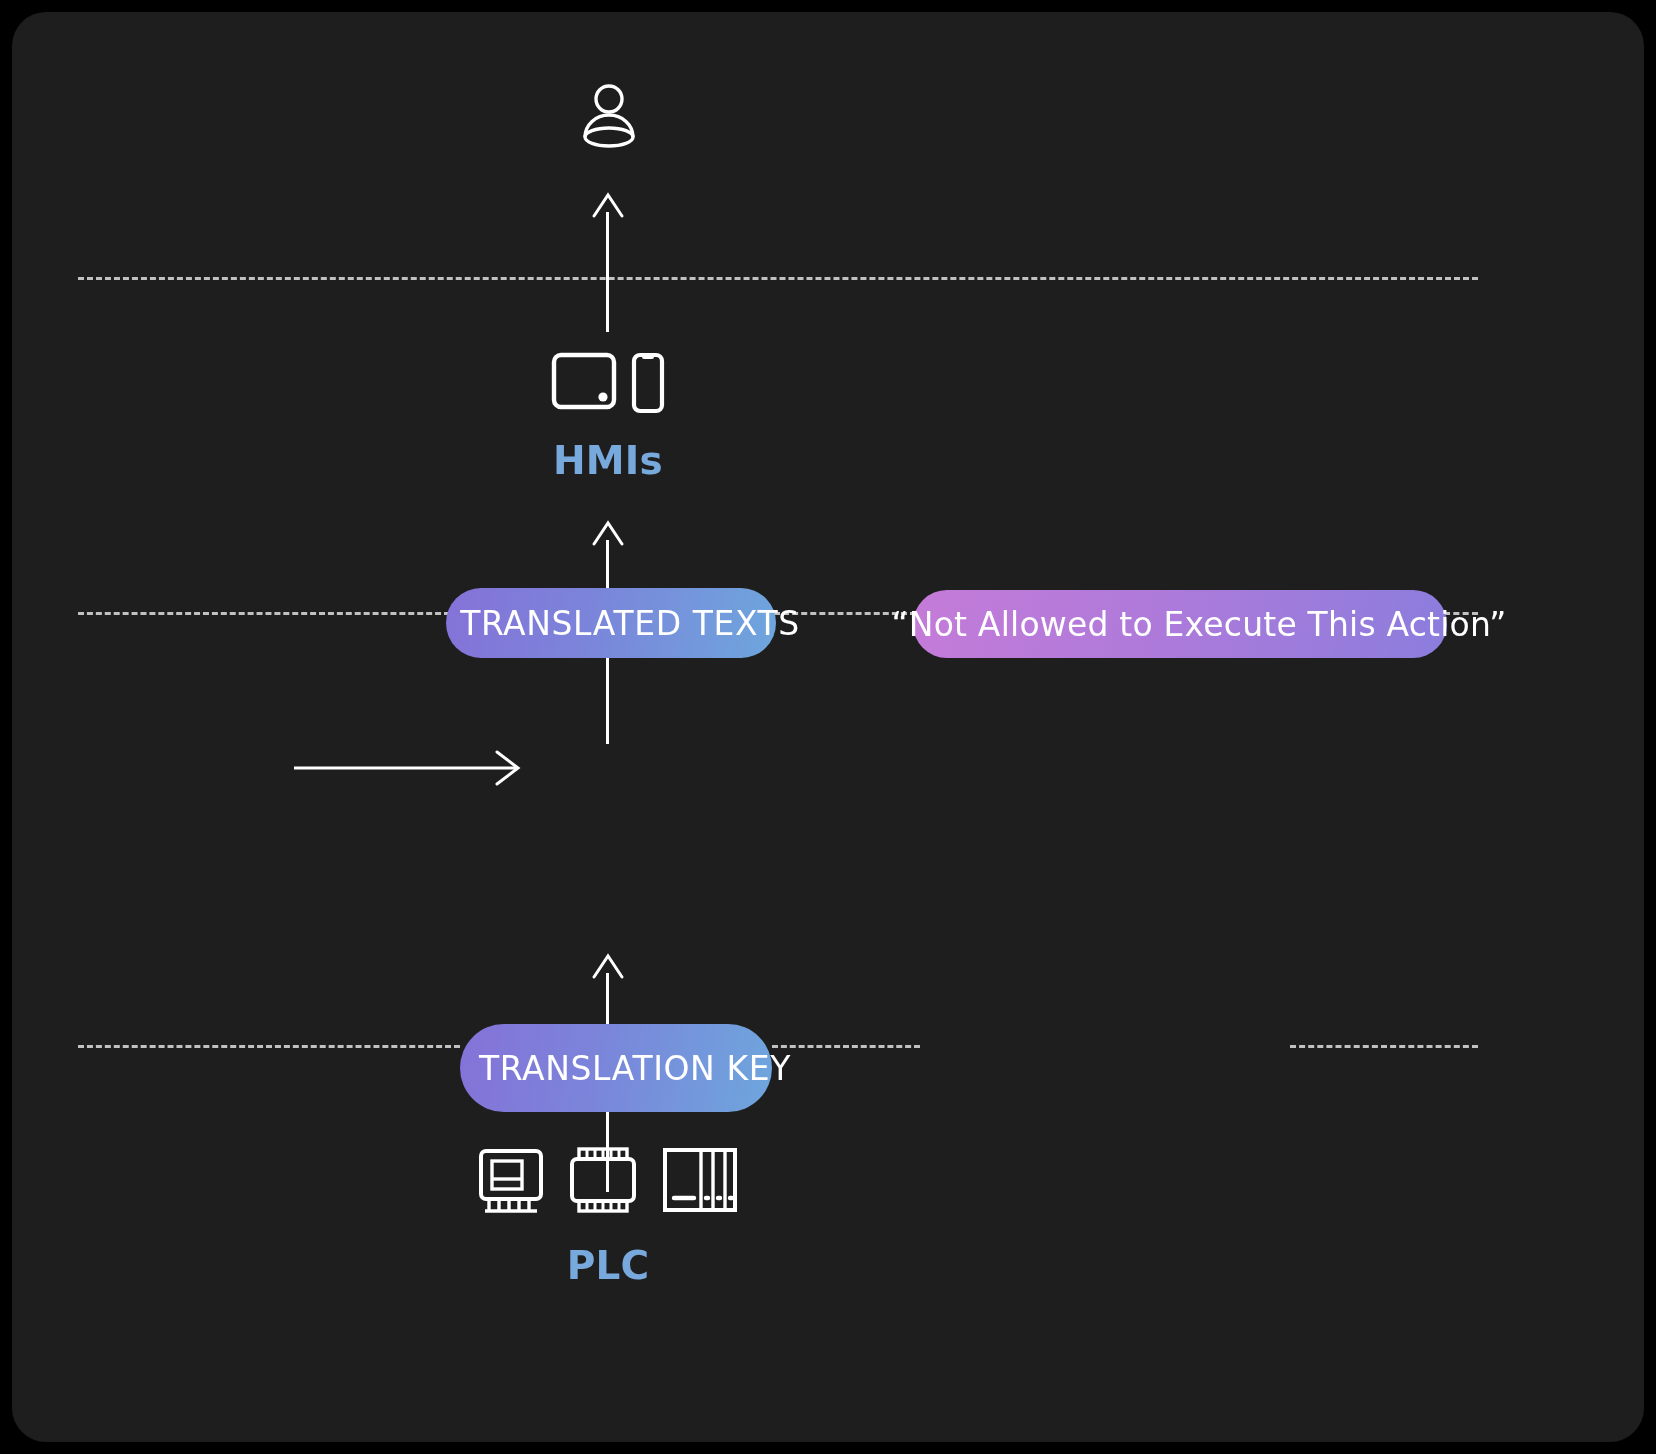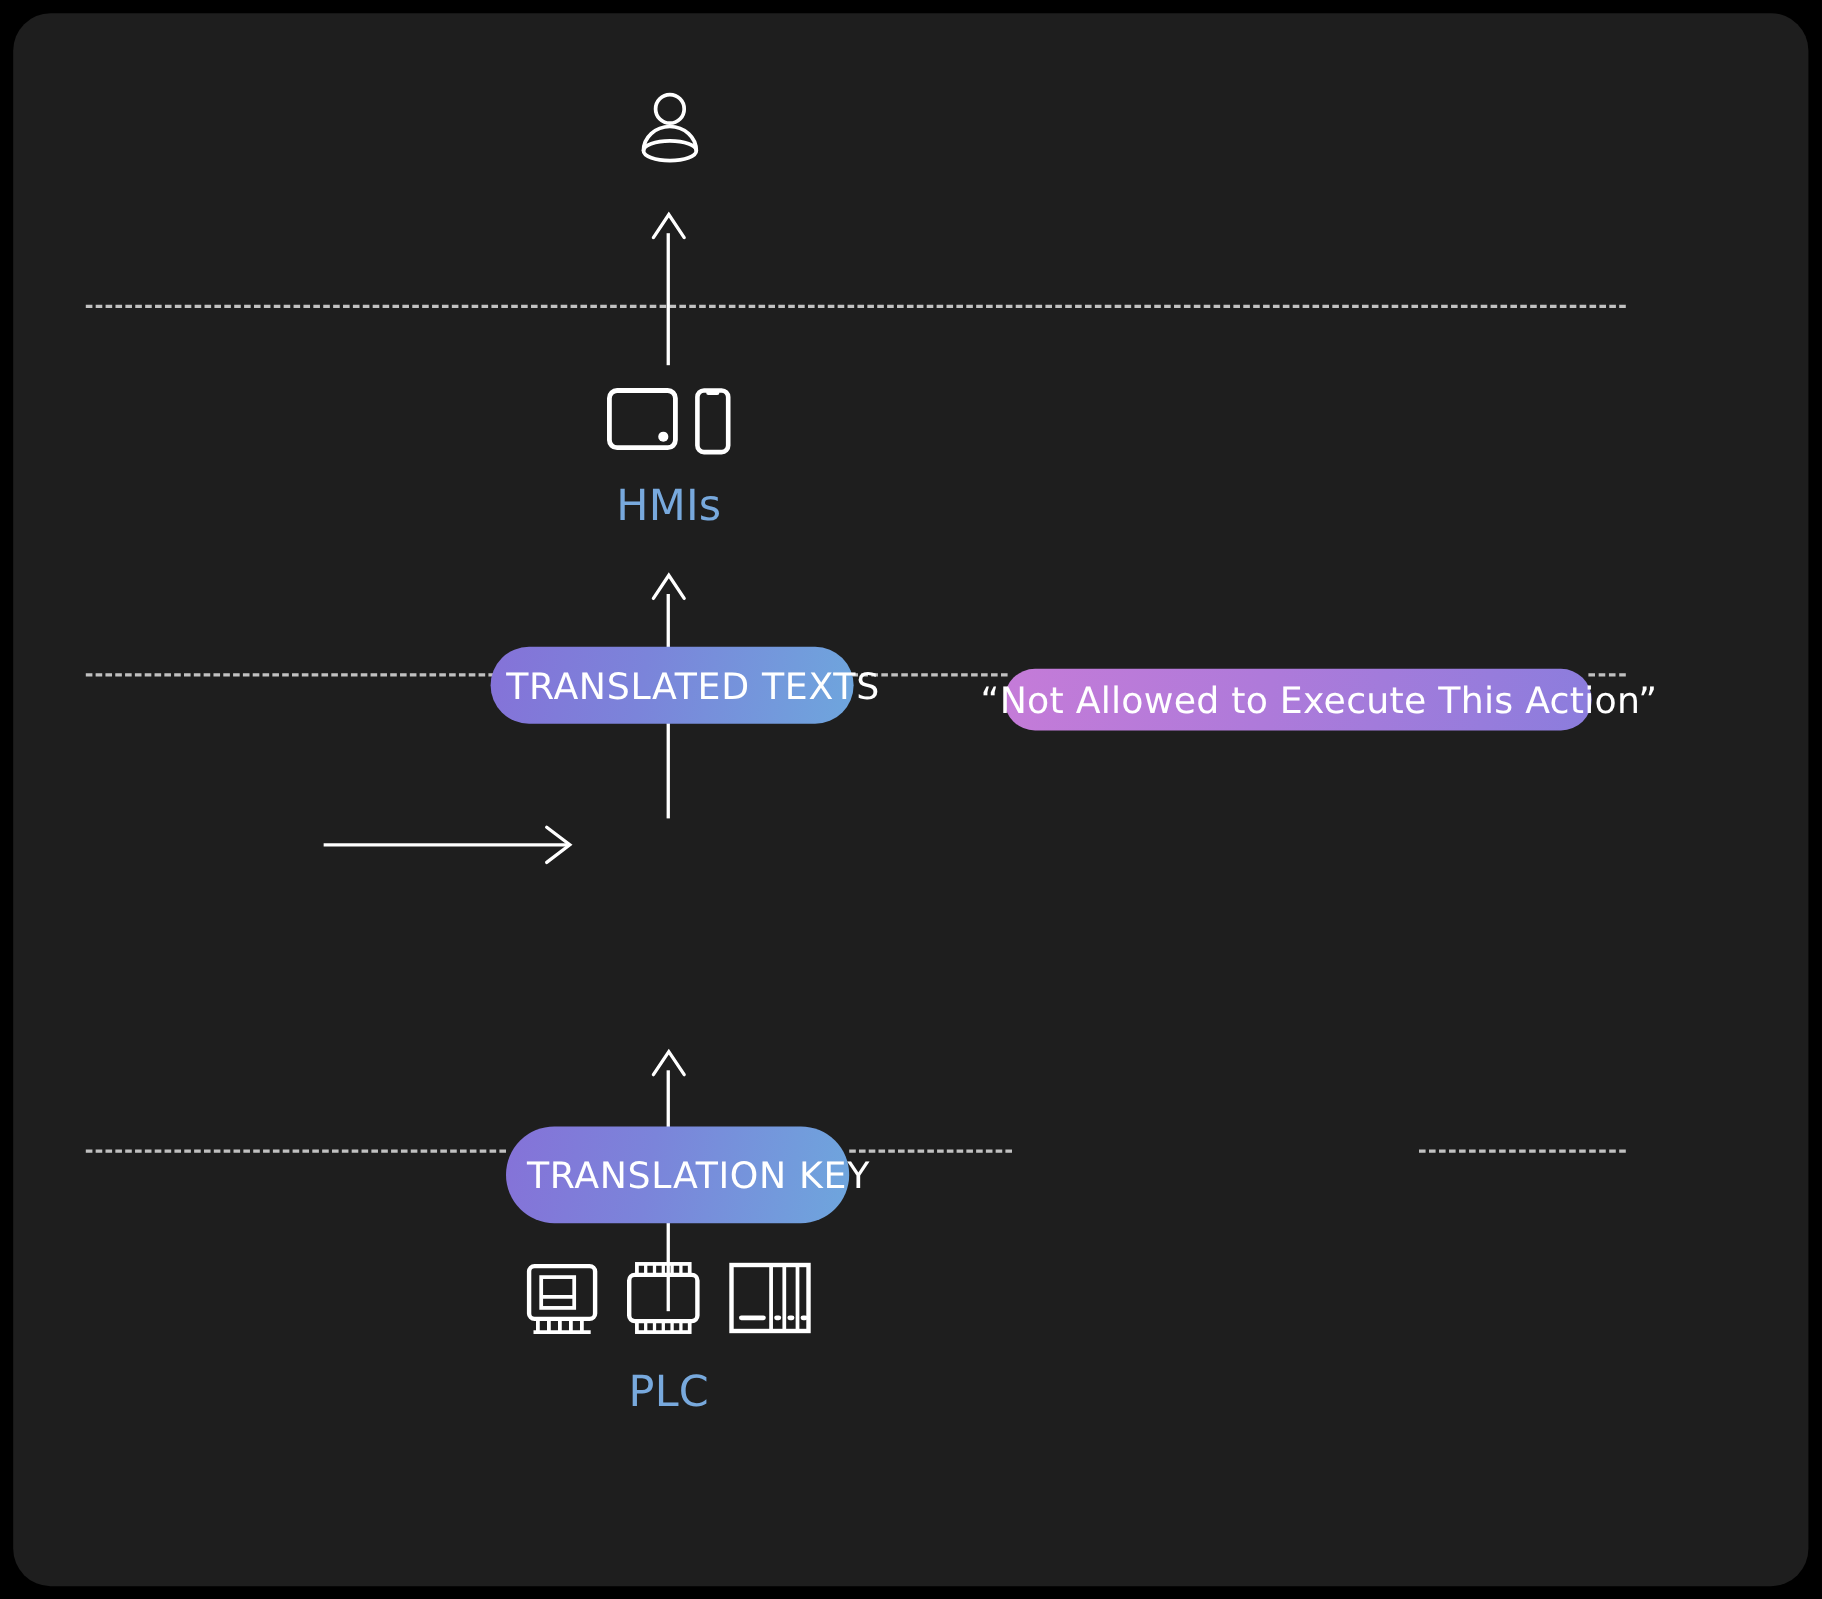--- a/index.html
+++ b/index.html
@@ -54,21 +54,21 @@
     display:flex;
     align-items:flex-end;
     justify-content:center;
     gap:14px;
   }
   .node .label{
     margin-top:22px;
     color:#78a9dd;
     font-size:39px;
     line-height:1.28;
-    font-weight:400;
+    font-weight:700;
     letter-spacing:.2px;
     text-align:center;
     white-space:pre-line;
   }
 
   
   .pill{
     position:absolute;
     display:flex;
     align-items:center;
@@ -192,21 +192,21 @@
           <path d="M45 52 h2 M57 52 h2 M69 52 h2" stroke="#ffffff" stroke-width="4.4" stroke-linecap="round"></path>
         </svg>
       </div>
       <div class="label">PLC</div>
     </div>
 
     <div class="pill key" style="left:434px;top:576px;width:330px;height:70px;">
       <span class="ptext">TRANSLATED TEXTS</span>
     </div>
 
-    <div class="pill val" style="left:901px;top:596px;width:534px;height:56px;">
+    <div class="pill val" style="left:901px;top:578px;width:534px;height:68px;">
       <span class="ptext quote">“Not Allowed to Execute This Action”</span>
     </div>
 
     <div class="pill key" style="left:448px;top:1012px;width:312px;height:88px;">
       <span class="ptext">TRANSLATION KEY</span>
     </div>
 
 
   </div>
 </div>

